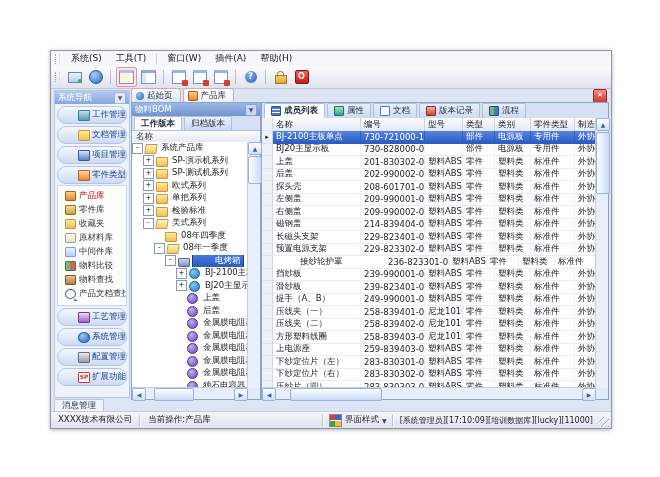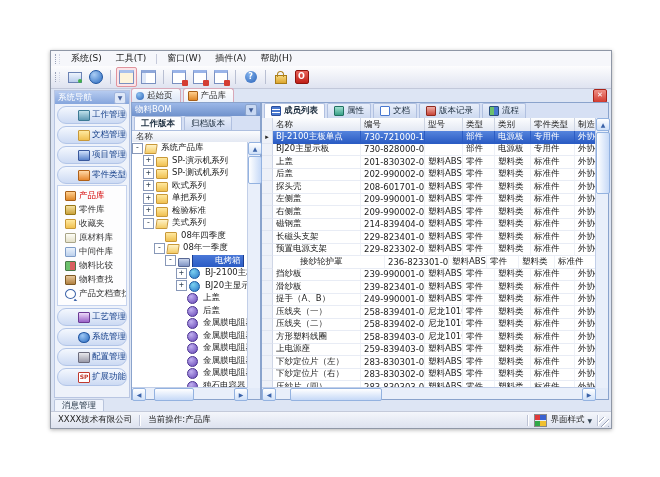--- a/index.html
+++ b/index.html
@@ -754,17 +754,18 @@
       <span class="sb-cell">XXXX技术有限公司</span>
       <span class="sb-div"></span>
       <span class="sb-cell sb-op">当前操作:产品库</span>
       <span class="sb-div"></span>
       <span class="style-drop">
         <span class="style-icon"></span>
         <span>界面样式</span>
         <span class="style-caret">▼</span>
       </span>
       <span class="sb-div"></span>
+      <span class="session">[系统管理员][17:10:09][培训数据库][lucky][11000]</span>
       <span class="grip"></span>
     </div>
 
   </div>
 </div>
 
 </body></html>

